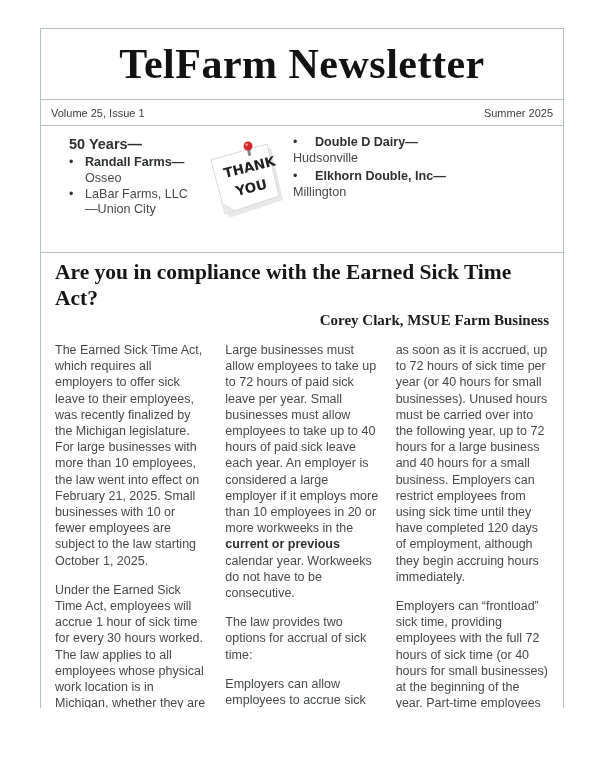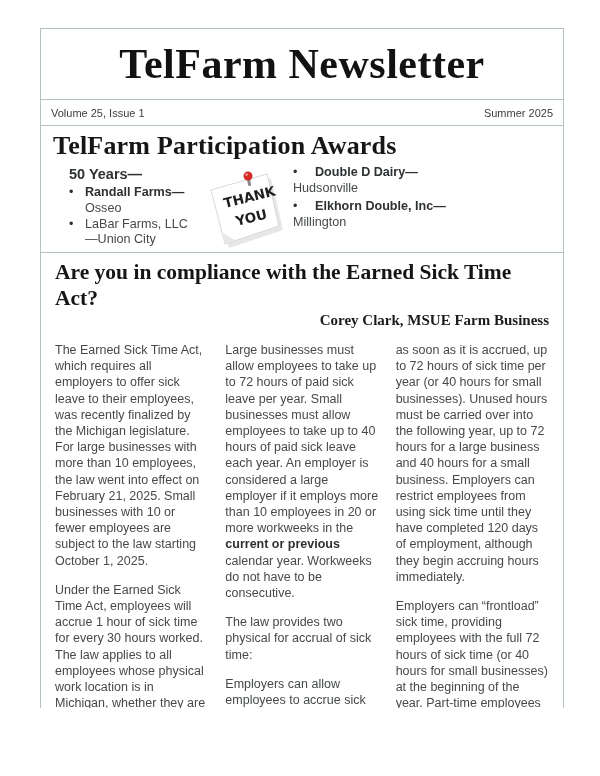--- a/index.html
+++ b/index.html
@@ -64,21 +64,20 @@
   <div class="box" id="header-box">
     <div class="masthead">TelFarm Newsletter</div>
   </div>
 
   <div class="box" id="meta-strip">
     <span>Volume 25, Issue 1</span>
     <span>Summer 2025</span>
   </div>
 
   <div class="box" id="awards-box">
-    <div class="awards-title">TelFarm Participation Awards</div>
     <div class="awards-row">
       <div class="awards-mid" id="awards-mid">
           <div class="grp-heading">50 Years—</div>
           <div class="award-li">
             <span class="bullet">•</span>
             <span class="txt"><span class="b">Randall Farms—</span><span>
 Osseo</span></span>
           </div>
           <div class="award-li">
             <span class="bullet">•</span>
@@ -109,21 +108,21 @@
   <div class="box" id="article-box">
     <div class="headline">Are you in compliance with the Earned Sick Time Act?</div>
     <div class="byline">Corey Clark, MSUE Farm Business</div>
     <div class="cols">
       <div class="col">
           <p><span>The Earned Sick Time Act, which requires all employers to offer sick leave to their employees, was recently finalized by the Michigan legislature. For large businesses with more than 10 employees, the law went into effect on February 21, 2025. Small businesses with 10 or fewer employees are subject to the law starting October 1, 2025.</span></p>
           <p><span>Under the Earned Sick Time Act, employees will accrue 1 hour of sick time for every 30 hours worked. The law applies to all employees whose physical work location is in Michigan, whether they are salaried or paid hourly and full-time or part-time. Employees who schedule their own hours without being penalized for a minimum number of hours are exempt.</span></p>
         </div>
       <div class="col">
           <p><span>Large businesses must allow employees to take up to 72 hours of paid sick leave per year. Small businesses must allow employees to take up to 40 hours of paid sick leave each year. An employer is considered a large employer if it employs more than 10 employees in 20 or more workweeks in the </span><span class="b">current or previous</span><span> calendar year. Workweeks do not have to be consecutive.</span></p>
-          <p><span>The law provides two physical for accrual of sick time:</span></p>
+          <p><span>The law provides two options for accrual of sick time:</span></p>
           <p><span>Employers can allow employees to accrue sick time on their actual hours worked. Salaried workers are assumed to work 40 hours per week unless their normal hours are less than 40 hours. Employers must allow sick time to be taken</span></p>
         </div>
       <div class="col">
           <p><span>as soon as it is accrued, up to 72 hours of sick time per year (or 40 hours for small businesses). Unused hours must be carried over into the following year, up to 72 hours for a large business and 40 hours for a small business. Employers can restrict employees from using sick time until they have completed 120 days of employment, although they begin accruing hours immediately.</span></p>
           <p><span>Employers can “frontload” sick time, providing employees with the full 72 hours of sick time (or 40 hours for small businesses) at the beginning of the year. Part-time employees would have a pro-rated number of hours. Under this method, employees can then begin to take sick time as soon as the year</span></p>
         </div>
     </div>
     <div class="continued">Article continued on next page.</div>
   </div>
 

